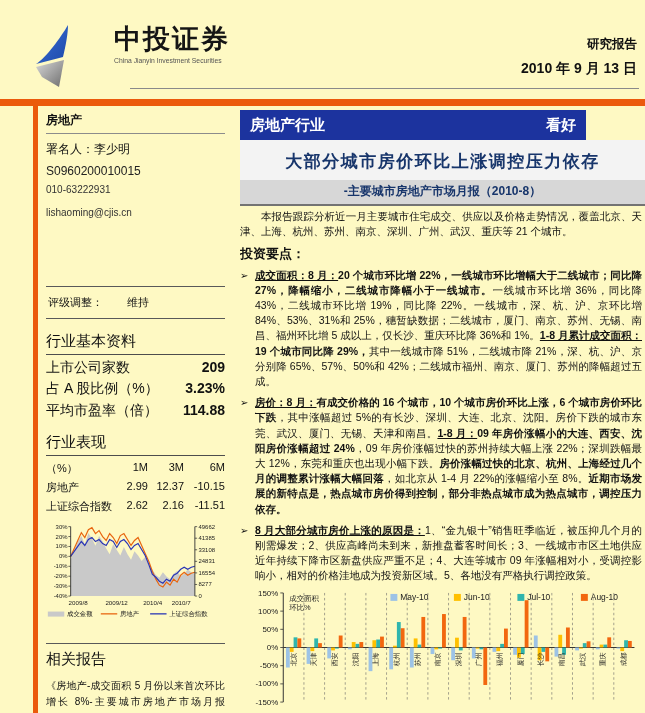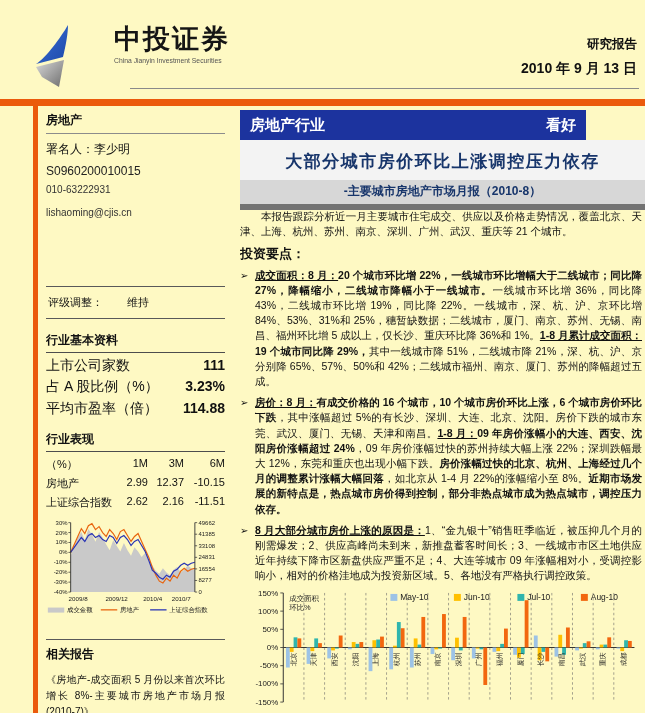--- a/index.html
+++ b/index.html
@@ -17,35 +17,35 @@
   
   .sidebar{position:absolute;left:46px;top:112px;width:179px;height:601px;overflow:hidden;}
   .sb-industry{font-size:12px;font-weight:bold;border-bottom:1px solid #8c8c8c;padding-bottom:4px;}
   .sb-analyst{margin-top:7px;font-size:12px;font-weight:normal;}
   .sb-license{margin-top:6px;font-size:12px;color:#222;}
   .sb-phone{margin-top:6px;font-size:10px;color:#333;}
   .sb-email{margin-top:12px;font-size:10px;color:#333;text-decoration:none;display:inline-block;}
   .sb-rating{margin-top:66px;border-top:1px solid #595959;border-bottom:1px solid #595959;
              padding:8px 2px;font-size:11px;display:flex;gap:24px;}
   .sb-sec{margin-top:13px;}
-  .sb-sec-title{font-size:12px;font-weight:bold;border-bottom:1px solid #4d4d4d;padding-bottom:3px;}
+  .sb-sec-title{font-size:15px;font-weight:normal;border-bottom:1px solid #4d4d4d;padding-bottom:3px;}
   .sb-row{display:flex;justify-content:space-between;font-size:14px;padding:3.5px 0 0;}
   .sb-row .v{font-weight:bold;}
   .perf-grid{display:grid;grid-template-columns:66px 36px 36px 41px;font-size:11px;row-gap:4px;margin-top:5px;}
   .perf-grid .num{text-align:right;}
   .sb-chart{margin-top:8px;}
   .sb-related{margin-top:10px;border-top:1px solid #595959;padding-top:6px;}
   .sb-related-items{font-size:10px;line-height:16px;}
   .sb-related-items .itm{margin-top:6px;text-align:justify;}
   
   .band{position:absolute;left:240px;top:110px;width:346px;height:30px;display:flex;
         justify-content:space-between;align-items:center;padding:0 10px;box-sizing:border-box;color:#fff;}
   .band span{font-size:15px;font-weight:bold;}
   .title-block{position:absolute;left:240px;top:140px;width:405px;background:#f3f3f3;
-               border-bottom:6px solid #737373;text-align:center;}
+               border-bottom:2px solid #737373;text-align:center;}
   .doc-title{font-size:17px;font-weight:bold;color:#17356b;padding:10px 0 7px;letter-spacing:1.5px;}
   .doc-subtitle{background:#d7d7d7;font-size:12px;font-weight:bold;color:#17356b;padding:3px 0 4px;}
   .body{position:absolute;left:240px;top:209px;width:402px;height:375px;overflow:hidden;
         font-size:10.5px;line-height:15.2px;text-align:justify;}
   .intro{text-indent:21px;}
   .kp-title{font-size:13px;font-weight:bold;margin:7px 0 1px;}
   .bullet{position:relative;padding-left:15px;margin-top:6px;}
   .bullet .mk{position:absolute;left:0;top:0;font-size:10px;}
   .seg-b{font-weight:bold;}
   .seg-bu{font-weight:bold;text-decoration:underline;}
@@ -93,21 +93,21 @@
     <div class="sb-rating">
       <span>评级调整：</span>
       <span>维持</span>
     </div>
 
     <div class="sb-sec">
       <div class="sb-sec-title">行业基本资料</div>
       <div id="basics-rows">
           <div class="sb-row">
             <span class="l">上市公司家数</span>
-            <span class="v">111</span>
+            <span class="v">209</span>
           </div>
           <div class="sb-row">
             <span class="l">占 A 股比例（%）</span>
             <span class="v">3.23%</span>
           </div>
           <div class="sb-row">
             <span class="l">平均市盈率（倍）</span>
             <span class="v">114.88</span>
           </div>
         </div>

